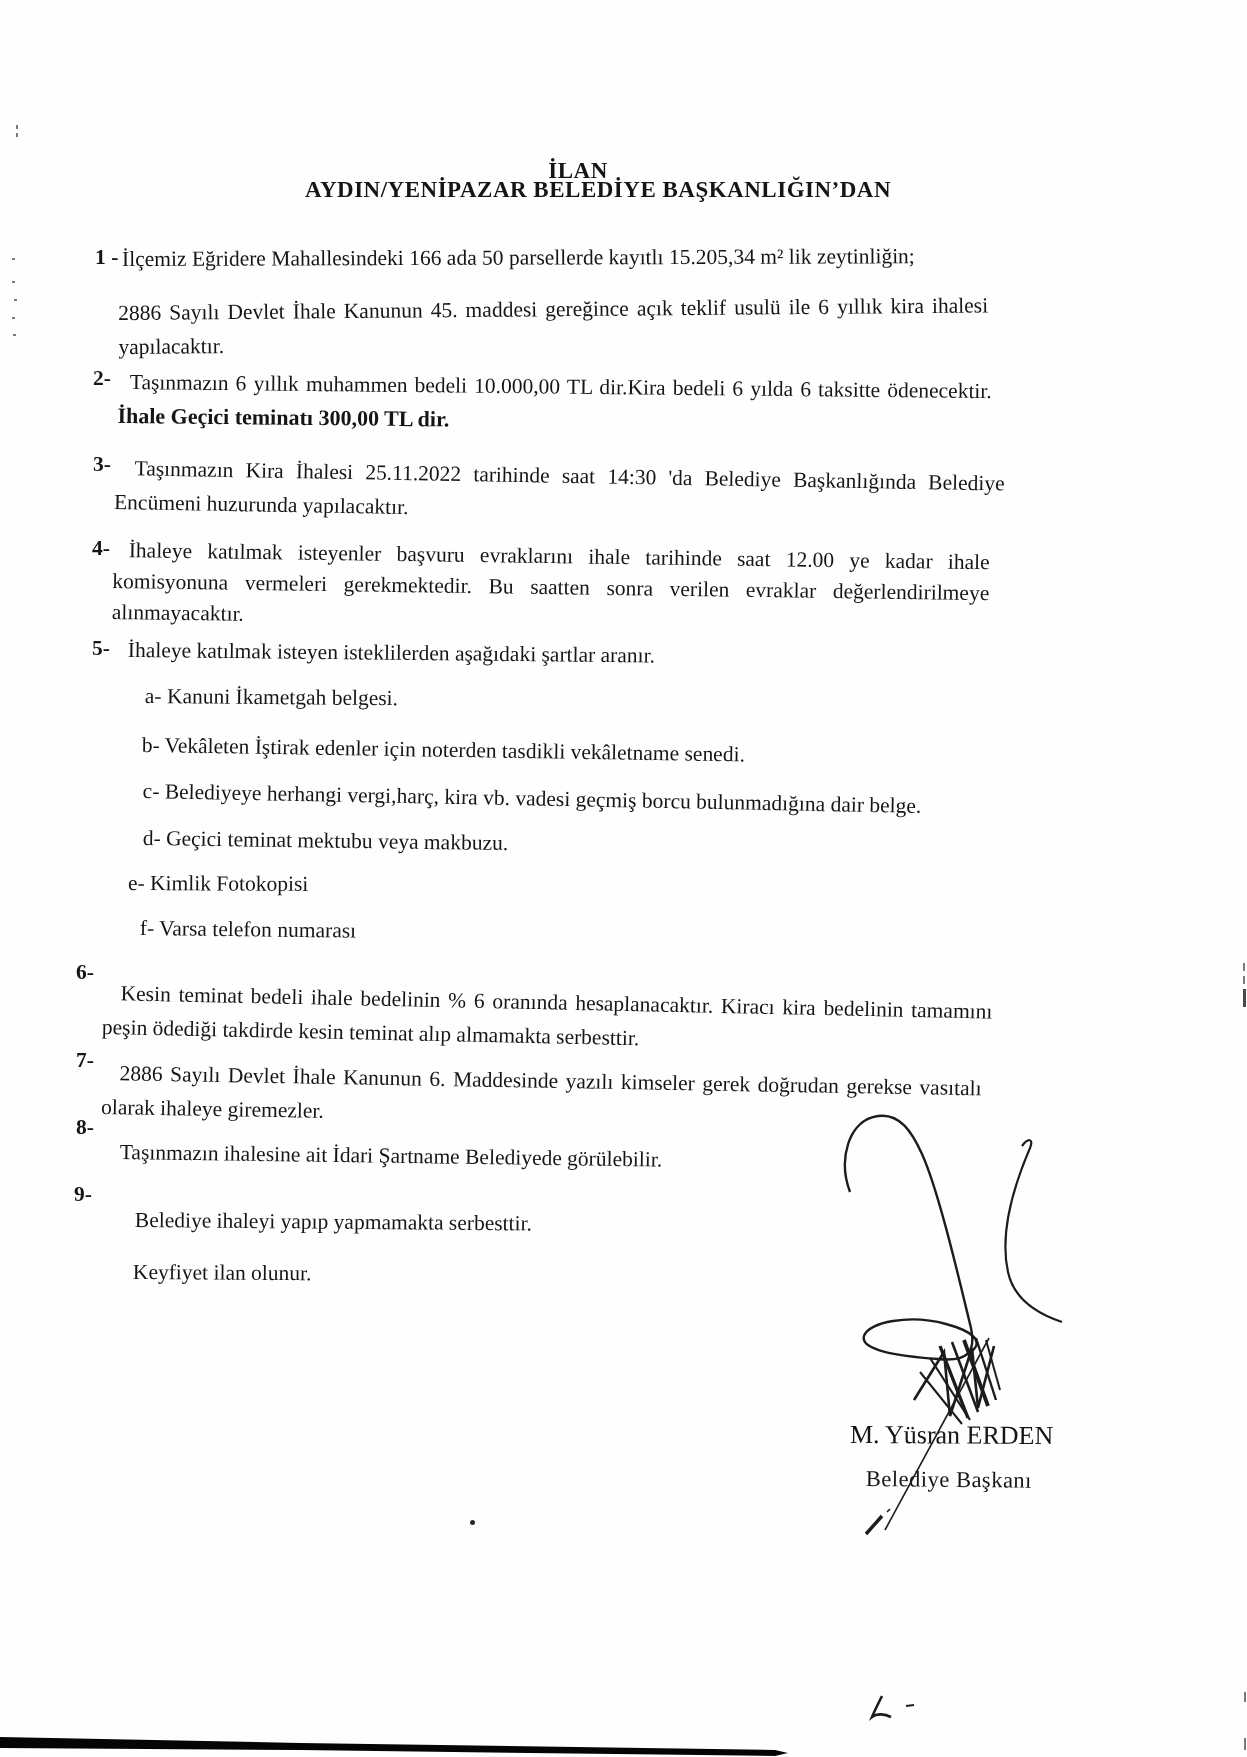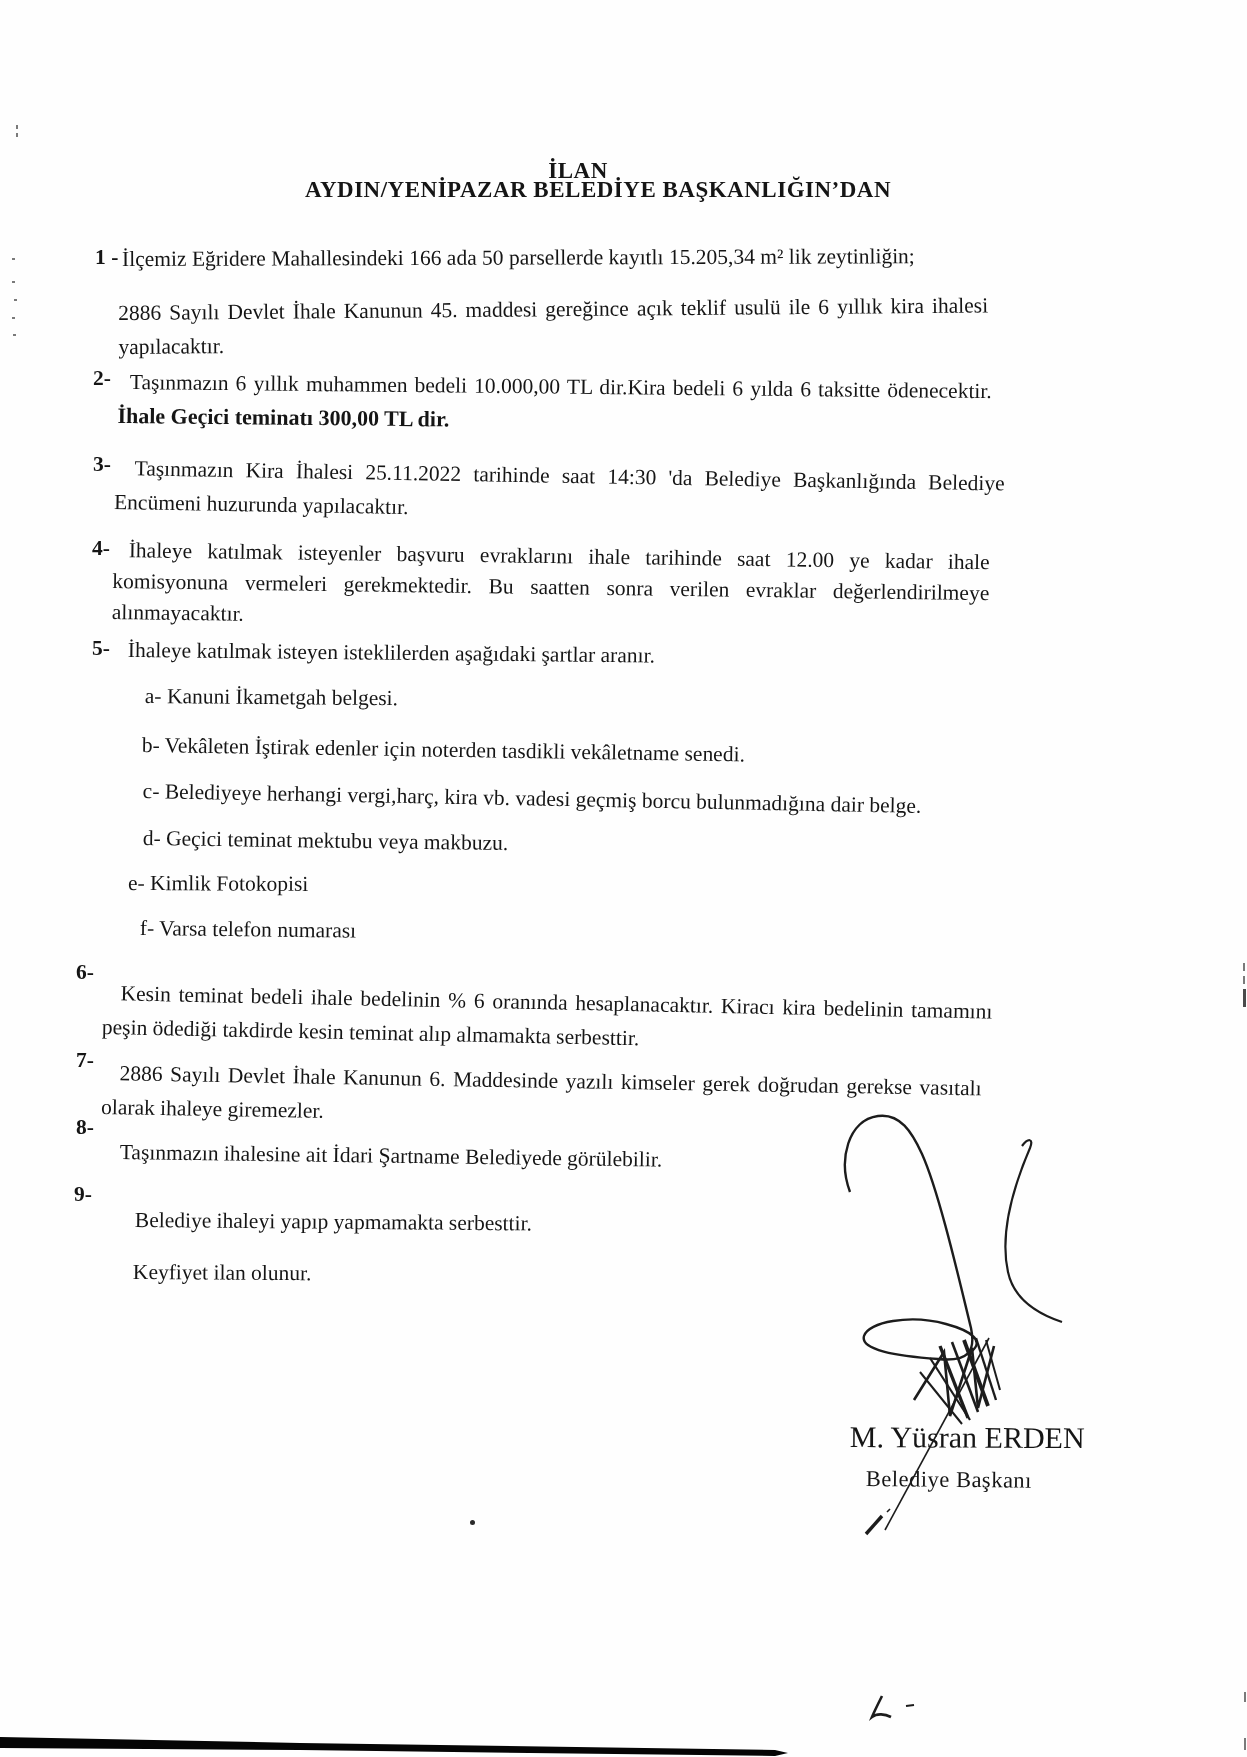--- a/index.html
+++ b/index.html
@@ -19,21 +19,21 @@
     position:absolute;font-weight:bold;font-size:21.5px;white-space:nowrap;
   }
   .para{
     position:absolute;font-size:21.5px;line-height:34px;
     text-align:justify;text-align-last:left;
   }
   .line{
     position:absolute;font-size:21.5px;line-height:28px;white-space:nowrap;
   }
   .bold-seg{font-weight:bold;font-size:22px;}
-  .sig-name{position:absolute;font-size:30px;white-space:nowrap;}
+  .sig-name{position:absolute;font-size:26px;white-space:nowrap;}
   .sig-role{position:absolute;font-size:22.5px;white-space:nowrap;letter-spacing:.5px;}
   .artifact{position:absolute;background:#7a7a7a;}
   svg{position:absolute;overflow:visible;}
 </style>
 </head>
 <body>
 
 <div class="page">
 
   <div class="doc-title" style="left:0;top:158;width:1156px;top:158px">İLAN</div>

